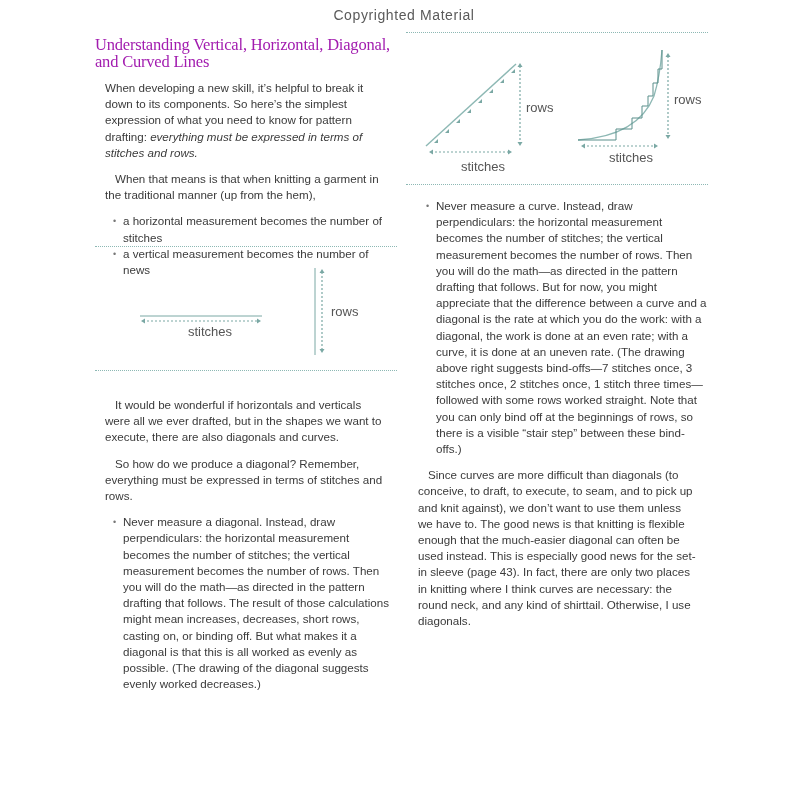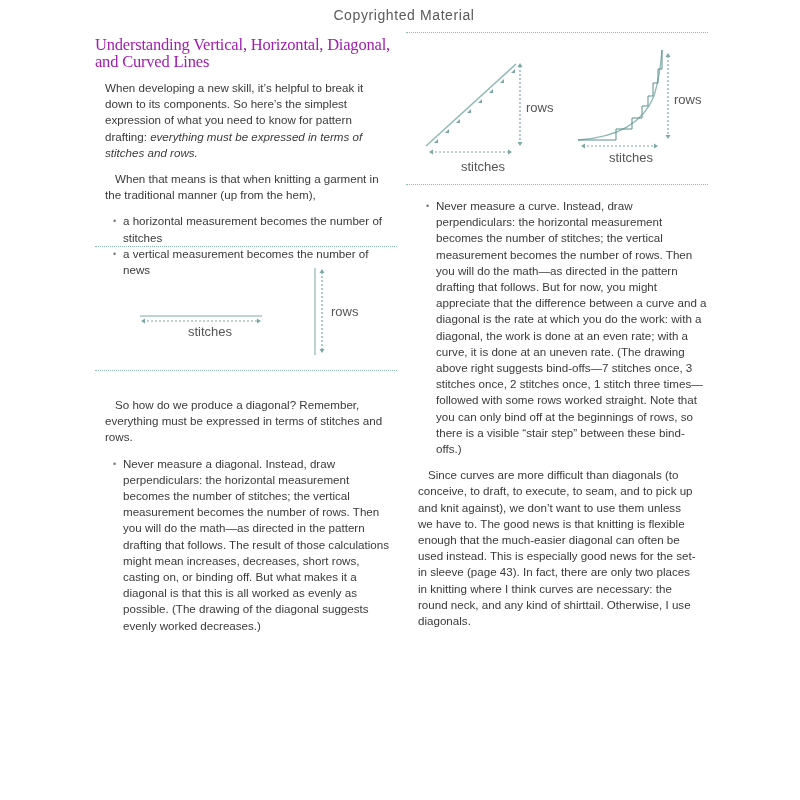--- a/index.html
+++ b/index.html
@@ -45,20 +45,21 @@
     <line x1="220" y1="18" x2="220" y2="105" stroke="#7aa8a4" stroke-width="1"></line>
     <line x1="227" y1="22" x2="227" y2="100" stroke="#7aa8a4" stroke-width="1.2" stroke-dasharray="2,2"></line>
     <path d="M227 19 l-2.5 4 h5 z M227 103 l-2.5 -4 h5 z" fill="#7aa8a4"></path>
   </svg>
   <span class="fig-label" style="left:93px;top:74px;">stitches</span>
   <span class="fig-label" style="left:236px;top:54px;">rows</span>
 </div>
 <div class="dotrule" style="position:absolute;left:95px;top:370px;width:302px;"></div>
 
 <div class="col" style="left:95px;top:387px;width:300px;">
+  <p class="indent">It would be wonderful if horizontals and verticals were all we ever drafted, but in the shapes we want to execute, there are also diagonals and curves.</p>
   <p class="indent">So how do we produce a diagonal? Remember, everything must be expressed in terms of stitches and rows.</p>
   <ul>
     <li>Never measure a diagonal. Instead, draw perpendiculars: the horizontal measurement becomes the number of stitches; the vertical measurement becomes the number of rows. Then you will do the math—as directed in the pattern drafting that follows. The result of those calculations might mean increases, decreases, short rows, casting on, or binding off. But what makes it a diagonal is that this is all worked as evenly as possible. (The drawing of the diagonal suggests evenly worked decreases.)</li>
   </ul>
 </div>
 
 <div class="dotrule" style="position:absolute;left:406px;top:32px;width:302px;"></div>
 <div class="fig" style="left:406px;top:36px;width:302px;height:145px;">
   <svg width="302" height="145">
 

